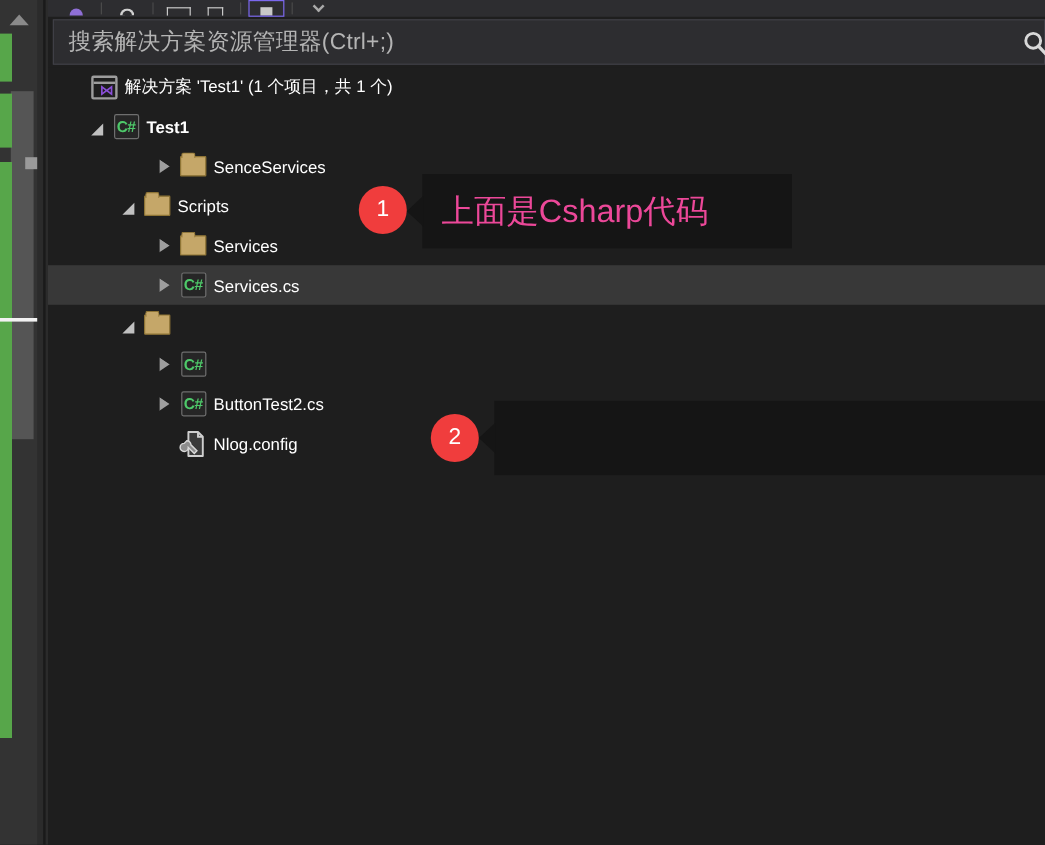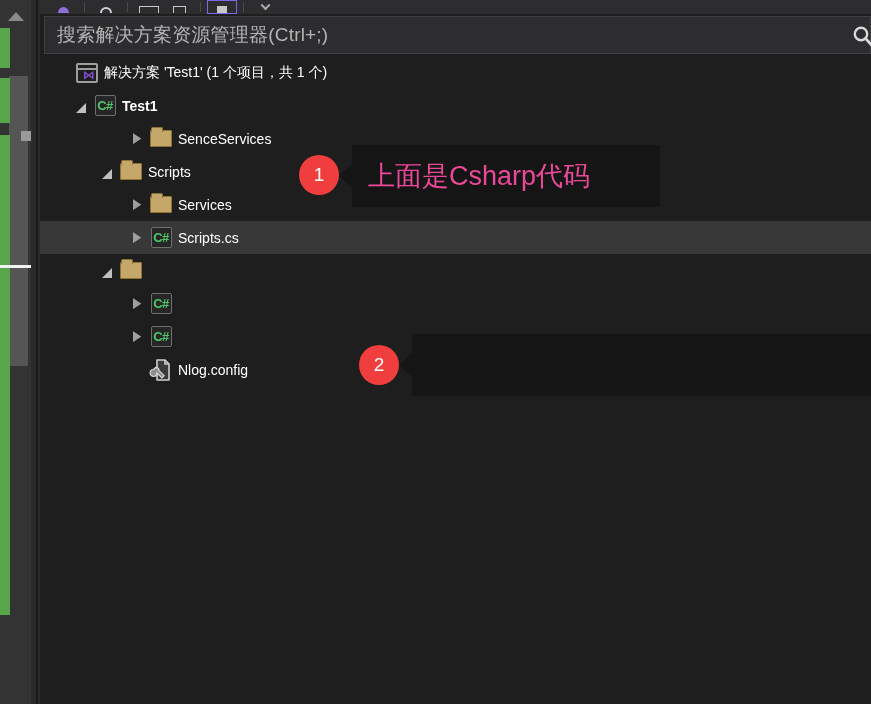--- a/index.html
+++ b/index.html
@@ -305,21 +305,21 @@
         <span class="label">Services</span>
       </div>
       <div class="row selected">
         <div style="width: 86px; flex: 0 0 86px;"></div>
         <span class="twisty">
           <span class="tri-right"></span>
         </span>
         <span class="icon">
           <div class="cs-icon">C#</div>
         </span>
-        <span class="label">Scripts.cs</span>
+        <span class="label">Services.cs</span>
       </div>
       <div class="row">
         <div style="width: 56px; flex: 0 0 56px;"></div>
         <span class="twisty">
           <span class="tri-open"></span>
         </span>
         <span class="icon">
           <div class="folder"></div>
         </span>
       </div>
@@ -333,20 +333,21 @@
         </span>
       </div>
       <div class="row">
         <div style="width: 86px; flex: 0 0 86px;"></div>
         <span class="twisty">
           <span class="tri-right"></span>
         </span>
         <span class="icon">
           <div class="cs-icon">C#</div>
         </span>
+        <span class="label">ButtonTest2.cs</span>
       </div>
       <div class="row">
         <div style="width: 86px; flex: 0 0 86px;"></div>
         <span class="twisty"></span>
         <span class="icon">
           <svg class="cfg-icon" viewBox="0 0 24 24">
             <path d="M8 2 h8 l4 4 v16 h-12 z" fill="#3a3a3a" stroke="#cfcfcf" stroke-width="1.6" stroke-linejoin="round"></path>
             <path d="M16 2 v4 h4" fill="none" stroke="#cfcfcf" stroke-width="1.6"></path>
             <path d="M9.5 11.5 a3.4 3.4 0 1 0 3.4 3.4 l5 5 l2.2-2.2 l-5-5 a3.4 3.4 0 0 0-3.4-3.4 z" transform="translate(-5,0)" fill="#8d8d8d" stroke="#d8d8d8" stroke-width="1.2"></path>
           </svg>

